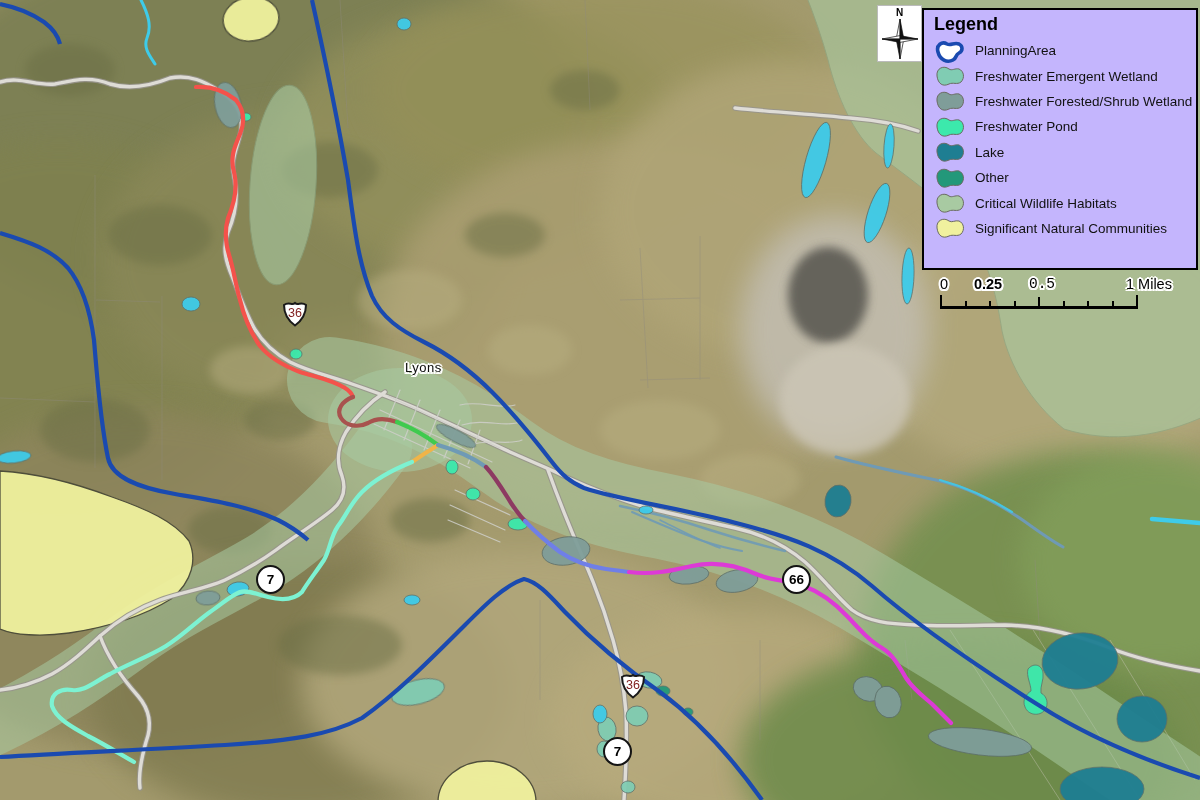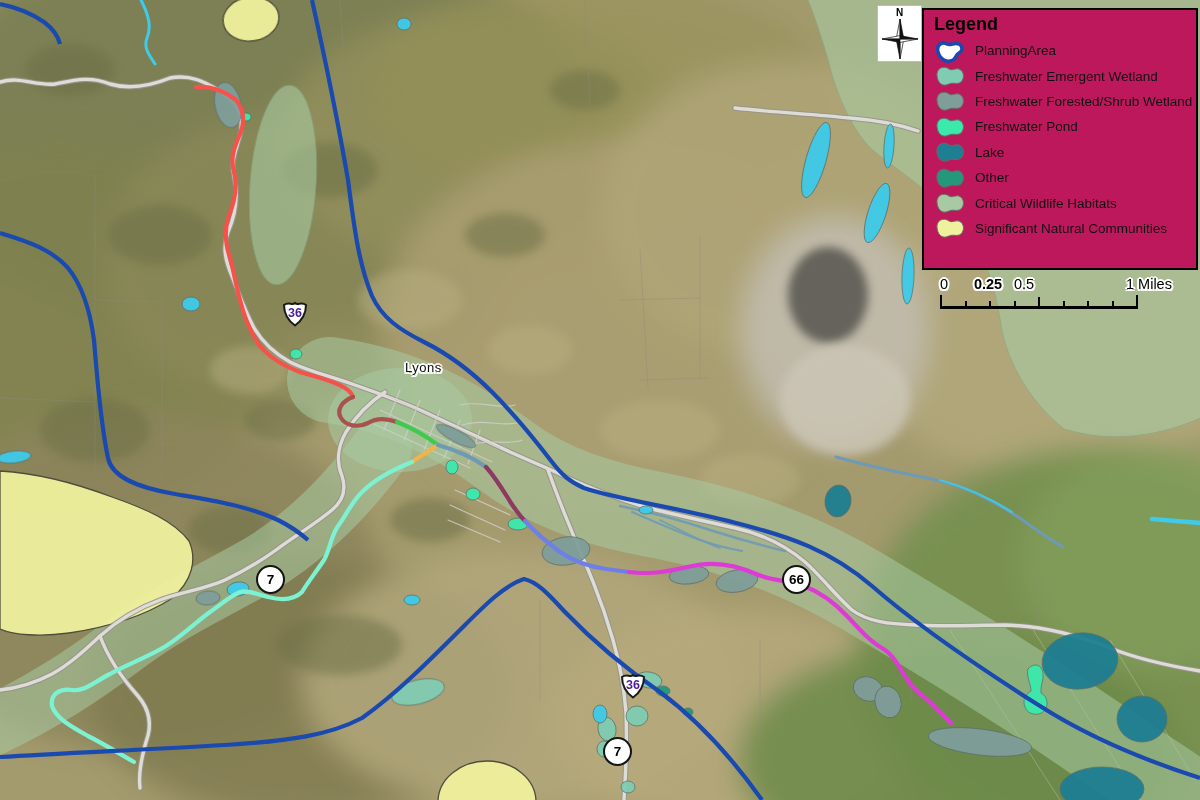--- a/index.html
+++ b/index.html
@@ -4,46 +4,46 @@
 <style>
   html,body{margin:0;padding:0;background:#222;}
   .map-wrap{position:relative;width:1200px;height:800px;overflow:hidden;
     font-family:"Liberation Sans",sans-serif;background:#a39a6d;}
   .map-wrap svg.basemap{position:absolute;left:0;top:0;}
   .overlay{position:absolute;}
   .halo{text-shadow:-1.5px -1.5px 0 #fff,1.5px -1.5px 0 #fff,-1.5px 1.5px 0 #fff,
     1.5px 1.5px 0 #fff,0 -2px 0 #fff,0 2px 0 #fff,-2px 0 0 #fff,2px 0 0 #fff;}
   .town-label{font-size:13px;color:#0d0d0d;letter-spacing:.5px;}
   
-  .legend{left:922px;top:8px;width:276px;height:262px;background:#be185d;
+  .legend{left:922px;top:8px;width:276px;height:262px;background:#c4b5fd;
     border:2px solid #000;box-sizing:border-box;padding:4px 0 0 8px;}
   .legend-title{font-size:18px;font-weight:bold;color:#000;margin:0 0 3px 2px;}
   .legend-row{display:flex;align-items:center;height:25.4px;gap:9px;}
   .legend-row .swatch{flex:0 0 34px;height:26px;}
   .legend-row .lbl{font-size:13.5px;color:#111;white-space:nowrap;text-align:center;}
   
   .north-box{left:877px;top:5px;width:45px;height:57px;background:#fff;
     border:1px solid #bbb;box-sizing:border-box;}
   .north-n{position:absolute;left:0;right:0;top:1px;text-align:center;
     font-size:10px;font-weight:bold;color:#000;}
   
   .scalebar{left:936px;top:276px;width:256px;height:36px;}
   .scalebar .slabel{position:absolute;top:0;font-size:14.5px;color:#000;}
   .sl-0{left:4px;}
   .sl-025{left:52px;transform:translateX(-50%);font-weight:bold;}
-  .sl-05{left:88px;transform:translateX(-50%);}
+  .sl-05{left:106px;transform:translateX(-50%);font-family:Liberation Mono, monospace;}
   .sl-1{left:190px;text-align:center;}
   .sbar-base{position:absolute;left:4px;top:30px;width:198px;height:2.6px;background:#000;}
   .tick{position:absolute;width:2.4px;background:#000;bottom:3px;}
   .ruler{position:absolute;left:0;top:0;right:0;bottom:0;}
   
   .shield-us{position:absolute;width:30px;height:31px;display:flex;
     align-items:center;justify-content:center;}
   .shield-us svg{position:absolute;inset:0;}
-  .shield-us .num{position:relative;font-size:12.5px;font-weight:bold;color:#4c1d95;top:-1px;text-align:center;}
+  .shield-us .num{position:relative;font-size:12.5px;font-weight:normal;color:#7f1d1d;top:-1px;text-align:center;}
   .shield-circle{position:absolute;width:29px;height:29px;border-radius:50%;
     background:#fff;border:2.6px solid #141414;box-sizing:border-box;display:flex;
     align-items:center;justify-content:center;font-weight:bold;font-size:13.5px;color:#000;}
 </style>
 </head>
 <body>
 
 <div class="map-wrap">
 
   <svg class="basemap" width="1200" height="800" viewBox="0 0 1200 800">

